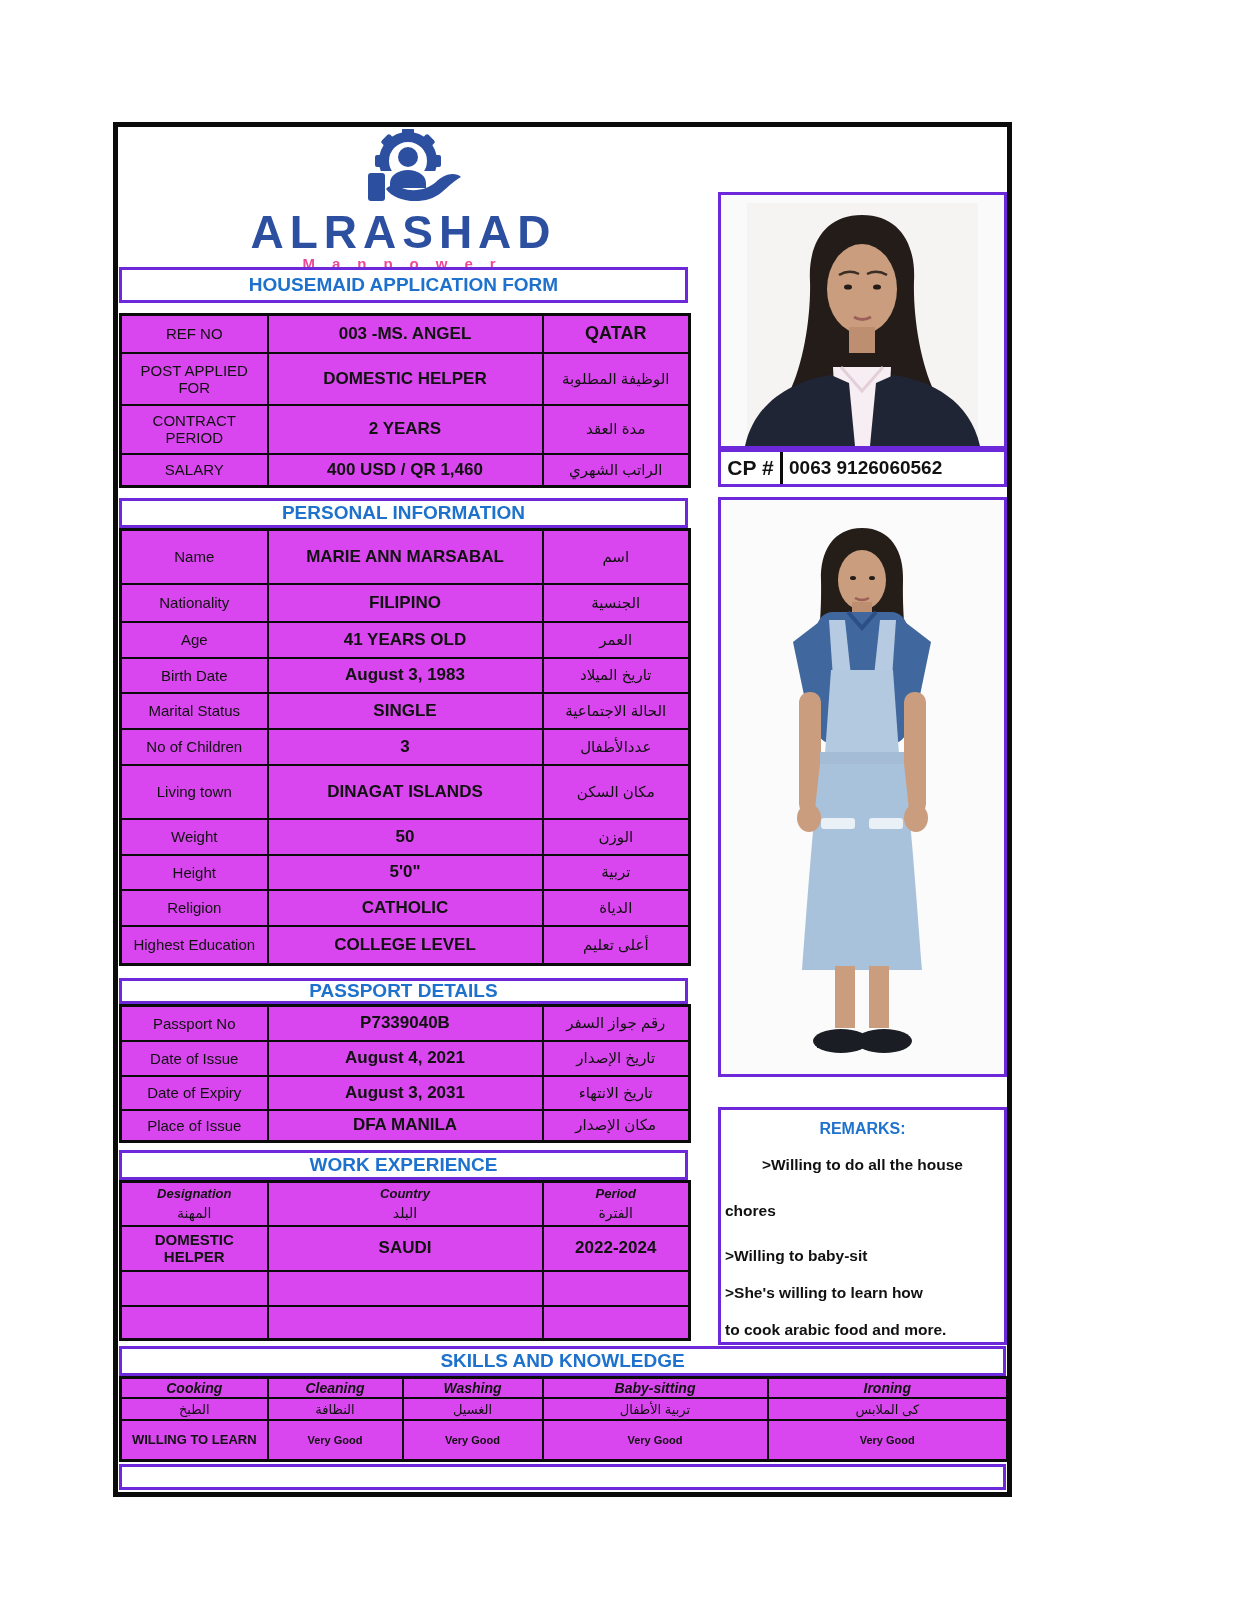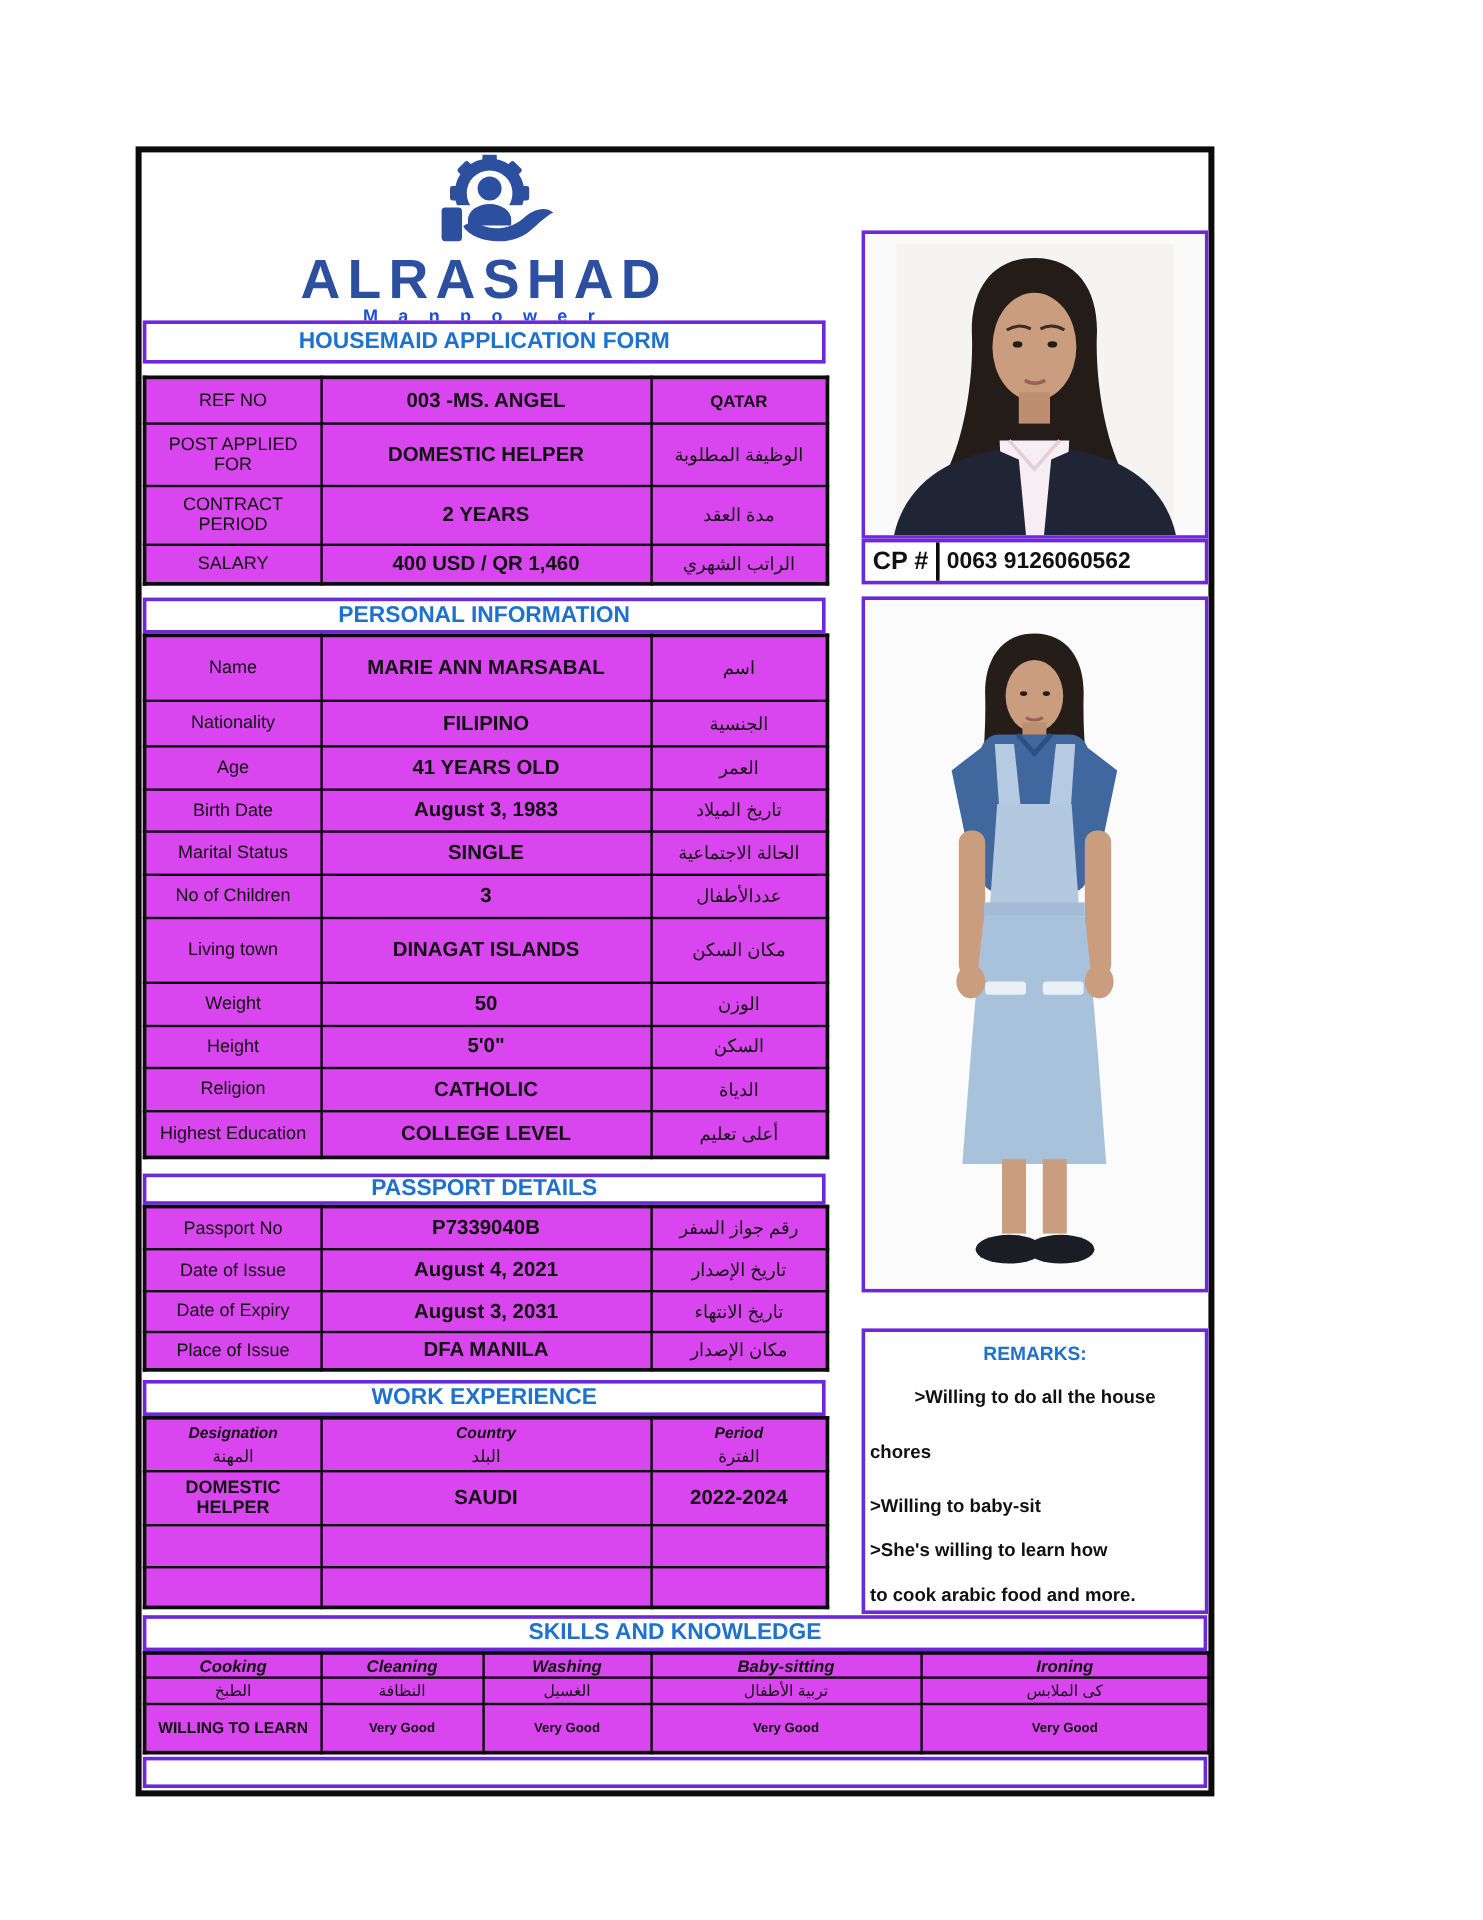--- a/index.html
+++ b/index.html
@@ -12,34 +12,34 @@
     position:absolute;left:113px;top:122px;width:889px;height:1365px;
     border:5px solid #0b0b0b;background:#fff;
   }
   .doc *{box-sizing:border-box;}
   .abs{position:absolute;}
 
   
   .logo{left:0;top:2px;width:571px;text-align:center;}
   .logo svg{display:block;margin:0 auto;}
   .brand{font-size:46px;font-weight:bold;letter-spacing:6px;color:#2d4fa0;line-height:42px;margin-top:-4px;}
-  .brand-sub{font-size:15px;font-weight:bold;letter-spacing:17px;color:#1d4ed8;margin-top:2px;padding-left:8px;}
+  .brand-sub{font-size:15px;font-weight:bold;letter-spacing:17px;color:#ec4899;margin-top:2px;padding-left:8px;}
 
   
   .bx{border:3px solid #6d28d9;background:#fff;}
   .sec-title{display:flex;align-items:center;justify-content:center;}
   .sec-title span{color:#1e72cd;font-weight:bold;font-size:19px;}
 
   
   table.frm{border-collapse:collapse;table-layout:fixed;position:absolute;background:#d946ef;border:3px solid #0b0b0b;}
   table.frm td{border:2px solid #0b0b0b;text-align:center;vertical-align:middle;padding:1px 4px;overflow:hidden;}
   td.lbl{font-size:15px;}
   td.val{font-size:17px;font-weight:bold;}
   td.ar{font-size:15px;}
-  td.qatar{font-size:14px;font-weight:bold;}
+  td.qatar{font-size:18px;font-weight:bold;}
   .we-en{font-size:13px;font-weight:bold;font-style:italic;line-height:20px;}
   .we-ar{font-size:14px;line-height:19px;}
   td.we-desig{font-size:15px;font-weight:bold;}
   td.skl-en{font-size:14px;font-weight:bold;font-style:italic;}
   td.skl-ar{font-size:13px;}
   td.skl-val{font-size:11px;font-weight:bold;}
   td.skl-willing{font-size:13px;font-weight:bold;}
 
   
   .cp{display:flex;align-items:stretch;}
@@ -161,21 +161,21 @@
       <td class="ar" dir="rtl">مكان السكن</td>
     </tr>
     <tr style="height:36px">
       <td class="lbl">Weight</td>
       <td class="val">50</td>
       <td class="ar" dir="rtl">الوزن</td>
     </tr>
     <tr style="height:35px">
       <td class="lbl">Height</td>
       <td class="val">5'0"</td>
-      <td class="ar" dir="rtl">السكن</td>
+      <td class="ar" dir="rtl">تربية</td>
     </tr>
     <tr style="height:36px">
       <td class="lbl">Religion</td>
       <td class="val">CATHOLIC</td>
       <td class="ar" dir="rtl">الدياة</td>
     </tr>
     <tr style="height:39px">
       <td class="lbl">Highest Education</td>
       <td class="val">COLLEGE LEVEL</td>
       <td class="ar" dir="rtl">أعلى تعليم</td>

